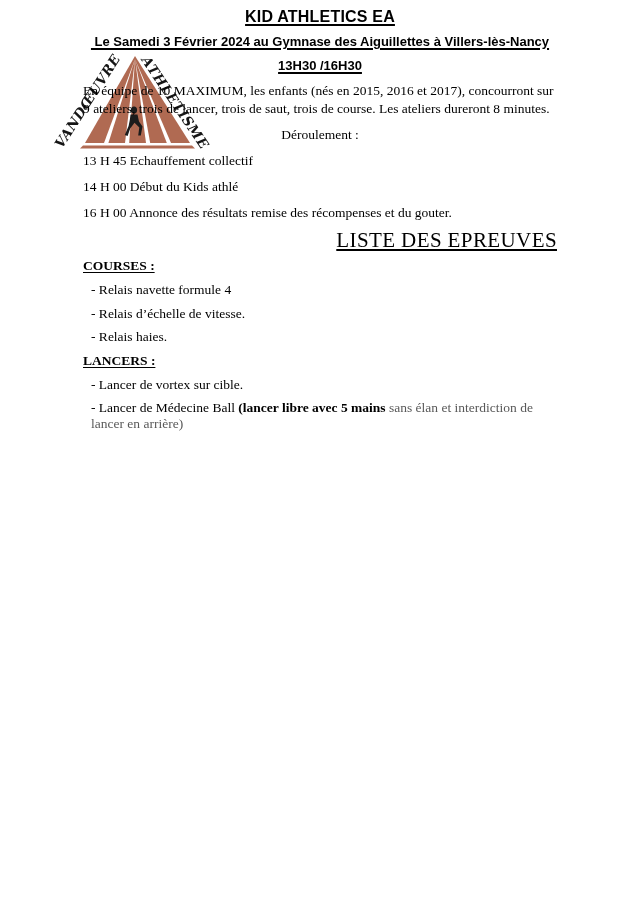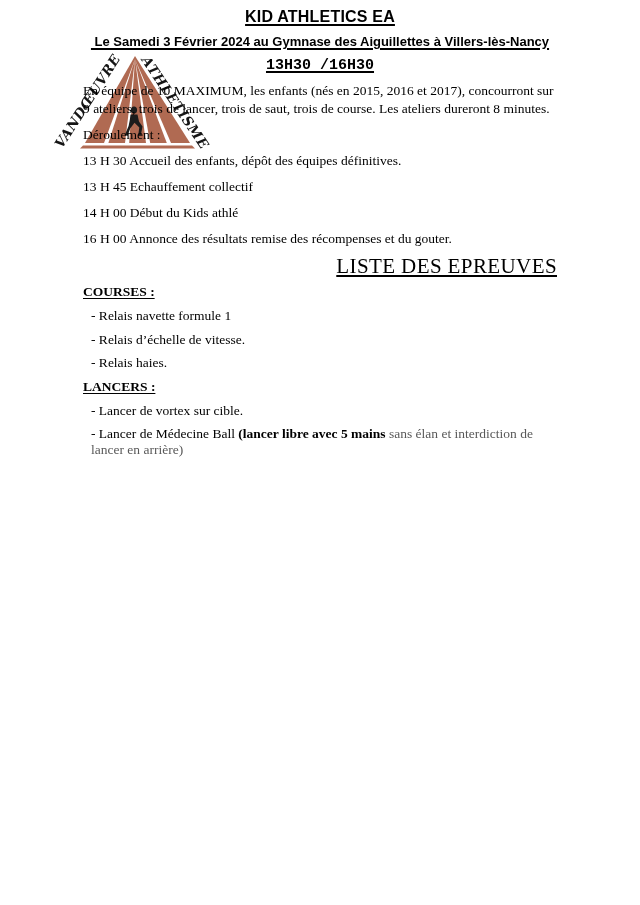--- a/index.html
+++ b/index.html
@@ -11,23 +11,23 @@
   .logo text{font-family:"DejaVu Serif",serif;font-style:italic;font-weight:bold;
              font-size:13.5px;letter-spacing:0.5px;fill:#151515;
              stroke:#ffffff;stroke-width:2.6px;paint-order:stroke;stroke-linejoin:round;}
   
   .doc{position:absolute;left:75px;right:75px;top:0;}
   .doc p, .doc div{margin:8px;}
   .sanshead{font-family:"Liberation Sans",sans-serif;font-weight:bold;text-align:center;
             text-decoration:underline;text-decoration-thickness:1.5px;text-underline-offset:2px;}
   .title{margin-top:228px;font-size:16px;line-height:18px;letter-spacing:0.2px;}
   .subtitle{margin-top:20px;font-size:13px;line-height:16px;}
-  .time{margin-top:14px;font-size:15px;line-height:16px;font-family:Liberation Mono, monospace;}
+  .time{margin-top:14px;font-size:13px;line-height:16px;}
   .para{margin-top:38px;font-size:13.5px;line-height:18px;}
-  .dero{margin-top:14px;font-size:13.5px;line-height:18px;}
+  .dero{margin-top:14px;font-size:13.5px;line-height:18px;text-align:center;}
   .sched{margin-top:11px;font-size:13.5px;line-height:18px;}
   .epreuves{margin-top:23px;font-size:21px;line-height:20px;text-align:right;
             text-decoration:underline;text-underline-offset:2px;letter-spacing:0.4px;}
   .cat{font-weight:bold;font-size:13.5px;line-height:16px;text-decoration:underline;
        text-decoration-thickness:1.3px;text-underline-offset:2px;}
   .cat-courses{margin-top:33px;}
   .cat-lancers{margin-top:13px;}
   .list{margin-top:14px;font-size:13.5px;line-height:15.5px;}
   .b{font-weight:bold;}
   .gray{color:#595959;}
@@ -60,30 +60,29 @@
   <div class="doc">
 
     <div class="sanshead title">KID ATHLETICS EA</div>
     <div class="sanshead subtitle">&nbsp;Le Samedi 3 Février 2024 au Gymnase des Aiguillettes à Villers-lès-Nancy</div>
     <div class="sanshead time">13H30 /16H30</div>
 
     <p class="para">En équipe de 10 MAXIMUM, les enfants (nés en 2015, 2016 et 2017), concourront sur 9 ateliers, trois de lancer, trois de saut, trois de course. Les ateliers dureront 8 minutes.</p>
 
     <p class="dero">Déroulement :</p>
 
-    <p class="sched">13 H 30 Accueil des enfants, dépôt des équipes définitives.</p>
     <p class="sched">13 H 45 Echauffement collectif</p>
     <p class="sched">14 H 00 Début du Kids athlé</p>
     <p class="sched">16 H 00 Annonce des résultats remise des récompenses et du gouter.</p>
 
     <div class="epreuves">LISTE DES EPREUVES</div>
 
     <div class="cat cat-courses">COURSES :</div>
     <div class="list">
-      <div>- Relais navette formule 1</div>
+      <div>- Relais navette formule 4</div>
       <div>- Relais d’échelle de vitesse.</div>
       <div>- Relais haies.</div>
     </div>
 
     <div class="cat cat-lancers">LANCERS :</div>
     <div class="list">
       <div>- Lancer de vortex sur cible.</div>
       <div><span>- Lancer de Médecine Ball </span><span class="b">(lancer libre avec 5 mains</span><span class="gray"> sans élan et interdiction de lancer en arrière)</span></div>
     </div>
 

